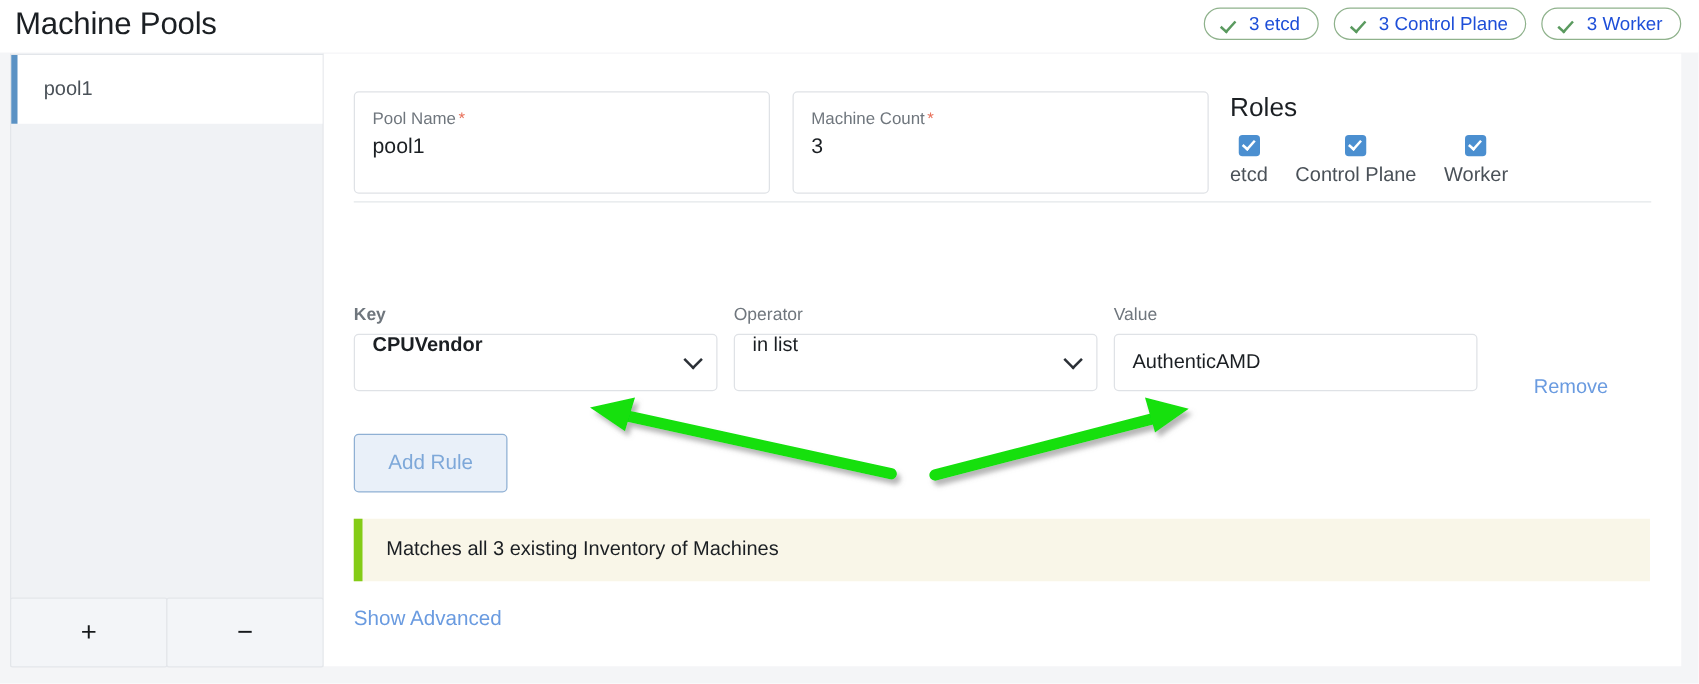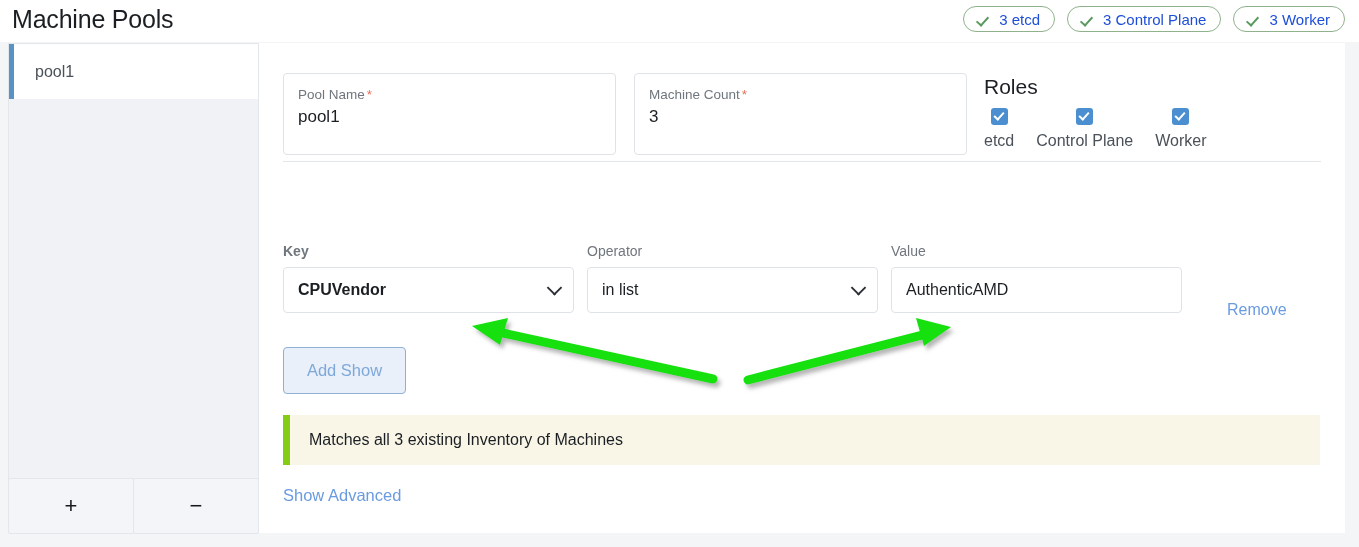--- a/index.html
+++ b/index.html
@@ -233,21 +233,20 @@
   .rule-label {
     font-size: 14px;
     color: #6f767d;
     margin-bottom: 8px;
   }
   .select-box {
     border: 1px solid #dfe2e6;
     border-radius: 4px;
     height: 46px;
     display: flex;
-    align-items: center;
     padding: 0 14px;
     box-sizing: border-box;
     background: #ffffff;
     font-size: 16px;
     color: #1b1f23;
     position: relative;
   }
   .select-box .chev {
     position: absolute;
     right: 13px; top: 50%;
@@ -419,21 +418,21 @@
       </div>
       <div class="rule-col" id="col-value">
         <div class="rule-label">Value</div>
         <div class="input-box">
           <span>AuthenticAMD</span>
         </div>
       </div>
       <div id="remove-link">Remove</div>
     </div>
 
-    <div id="add-rule-button">Add Show</div>
+    <div id="add-rule-button">Add Rule</div>
 
     <div id="match-banner">
       <span>Matches all 3 existing Inventory of Machines</span>
     </div>
 
     <div id="show-advanced">Show Advanced</div>
   </div>
 
   <svg id="annotations" viewBox="0 0 1359 547" xmlns="http://www.w3.org/2000/svg">
     <defs>

